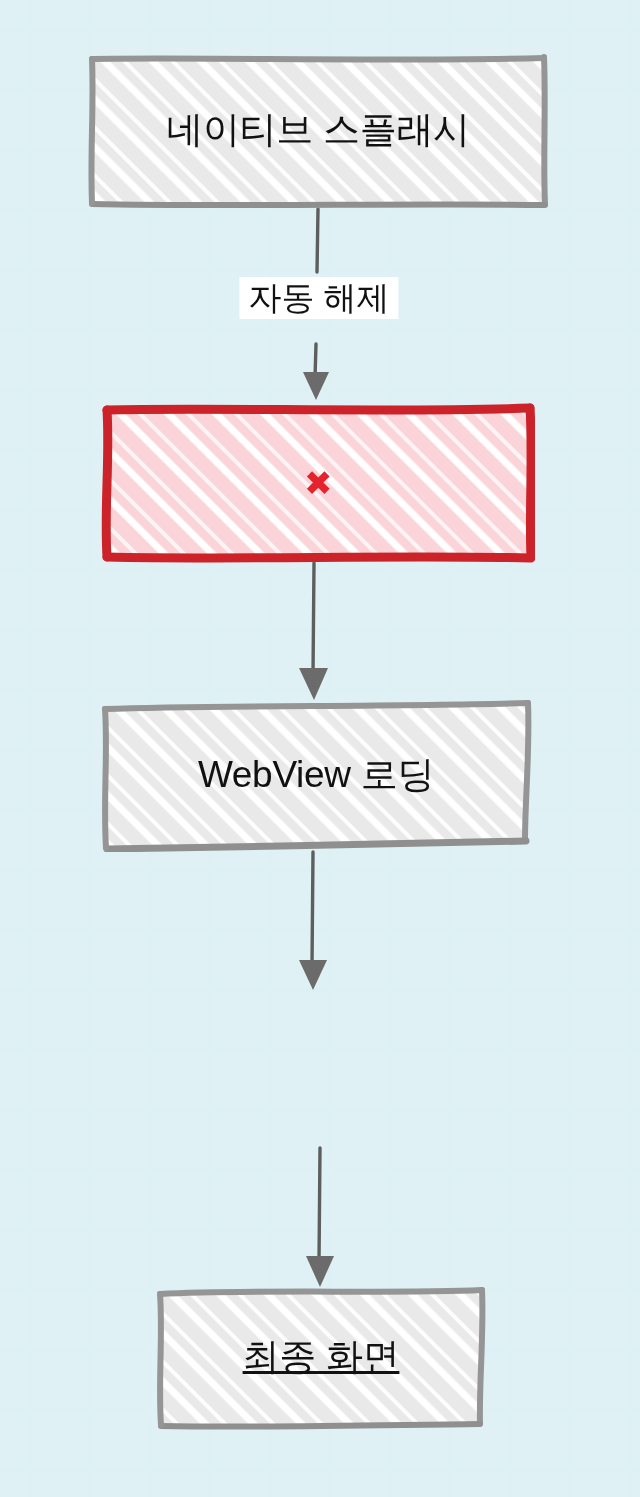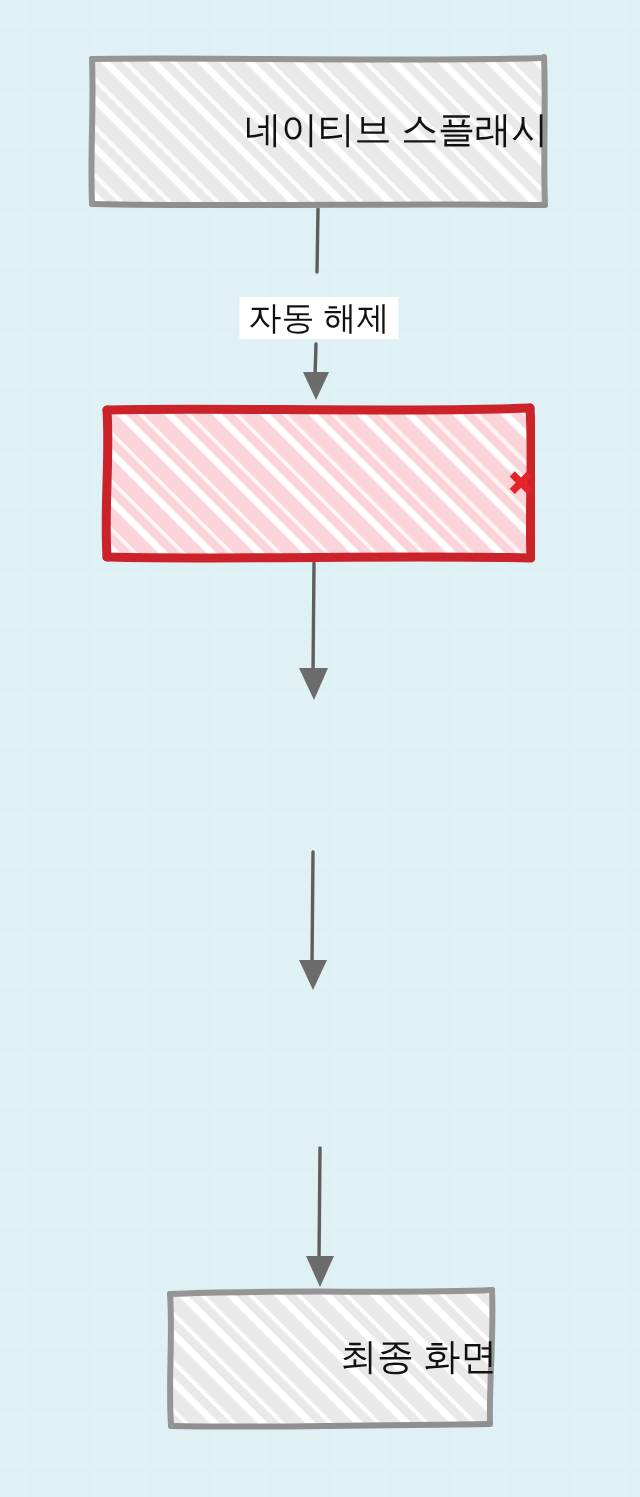--- a/index.html
+++ b/index.html
@@ -69,21 +69,21 @@
     z-index: 2;
   }
 
   
   .node {
     position: absolute;
     z-index: 3;
     box-sizing: border-box;
     display: flex;
     align-items: center;
-    justify-content: flex-end;
+    justify-content: center;
     color: #111111;
     font-size: 37px;
     line-height: 1.2;
     letter-spacing: -0.3px;
     white-space: nowrap;
   }
   .node .node-face {
     position: absolute;
     inset: 0;
     z-index: -1;
@@ -169,40 +169,52 @@
       <path d="M4,6 C120,4 300,9 456,5" stroke="#959595" stroke-width="6" fill="none" stroke-linecap="round"></path>
       <path d="M456,4 C458,50 455,110 457,151" stroke="#959595" stroke-width="6" fill="none" stroke-linecap="round"></path>
       <path d="M457,152 C320,150 140,154 4,151" stroke="#8f8f8f" stroke-width="6" fill="none" stroke-linecap="round"></path>
       <path d="M4,150 C2,100 6,55 4,6" stroke="#959595" stroke-width="6" fill="none" stroke-linecap="round"></path>
     </svg>
     <span class="node-text">
       <span>네이티브 스플래시</span>
     </span>
   </div>
 
-  <div class="edge-label" style="left:319px; top:297px;">
+  <div class="edge-label" style="left:319px; top:277px;">
     <span>자동 해제</span>
   </div>
 
   <div class="node" style="left:101px; top:403px; width:434px; height:160px;">
     <svg class="node-face" viewBox="0 0 434 160" preserveAspectRatio="none">
       <path d="M7,8 L428,5 L430,154 L6,155 Z" fill="url(#hatch-pink)"></path>
       <path d="M6,7 C110,4 300,10 429,5" stroke="#cc2229" stroke-width="9" fill="none" stroke-linecap="round"></path>
       <path d="M429,5 C432,52 428,112 430,154" stroke="#cc2229" stroke-width="9" fill="none" stroke-linecap="round"></path>
       <path d="M430,155 C300,152 130,157 6,154" stroke="#cc2229" stroke-width="9" fill="none" stroke-linecap="round"></path>
       <path d="M6,154 C3,104 9,56 6,7" stroke="#cc2229" stroke-width="9" fill="none" stroke-linecap="round"></path>
     </svg>
     <span class="node-text">
       <span class="xmark">✖</span>
     </span>
   </div>
 
-
-
-  <div class="node" style="left:165px; top:1286px; width:332px; height:144px;">
+  <div class="node" style="left:100px; top:700px; width:432px; height:152px;">
+    <svg class="node-face" viewBox="0 0 432 152" preserveAspectRatio="none">
+      <path d="M6,10 L427,3 L424,140 L8,149 Z" fill="url(#hatch-gray)"></path>
+      <path d="M5,9 C120,5 300,7 428,3" stroke="#959595" stroke-width="6" fill="none" stroke-linecap="round"></path>
+      <path d="M428,3 C430,48 425,100 425,140" stroke="#959595" stroke-width="6" fill="none" stroke-linecap="round"></path>
+      <path d="M426,141 C300,144 140,147 7,149" stroke="#8f8f8f" stroke-width="7" fill="none" stroke-linecap="round"></path>
+      <path d="M6,148 C3,100 8,54 5,9" stroke="#959595" stroke-width="6" fill="none" stroke-linecap="round"></path>
+    </svg>
+    <span class="node-text">
+      <span>WebView 로딩</span>
+    </span>
+  </div>
+
+
+  <div class="node" style="left:155px; top:1286px; width:332px; height:144px;text-decoration:underline;">
     <svg class="node-face" viewBox="0 0 332 144" preserveAspectRatio="none">
       <path d="M8,9 L326,4 L324,136 L6,140 Z" fill="url(#hatch-gray)"></path>
       <path d="M5,8 C100,3 240,8 327,4" stroke="#959595" stroke-width="6" fill="none" stroke-linecap="round"></path>
       <path d="M327,4 C329,46 324,98 325,137" stroke="#959595" stroke-width="6" fill="none" stroke-linecap="round"></path>
       <path d="M325,138 C230,139 110,142 6,140" stroke="#8f8f8f" stroke-width="6" fill="none" stroke-linecap="round"></path>
       <path d="M6,139 C3,96 8,50 5,8" stroke="#959595" stroke-width="6" fill="none" stroke-linecap="round"></path>
     </svg>
     <span class="node-text">
       <span>최종 화면</span>
     </span>

